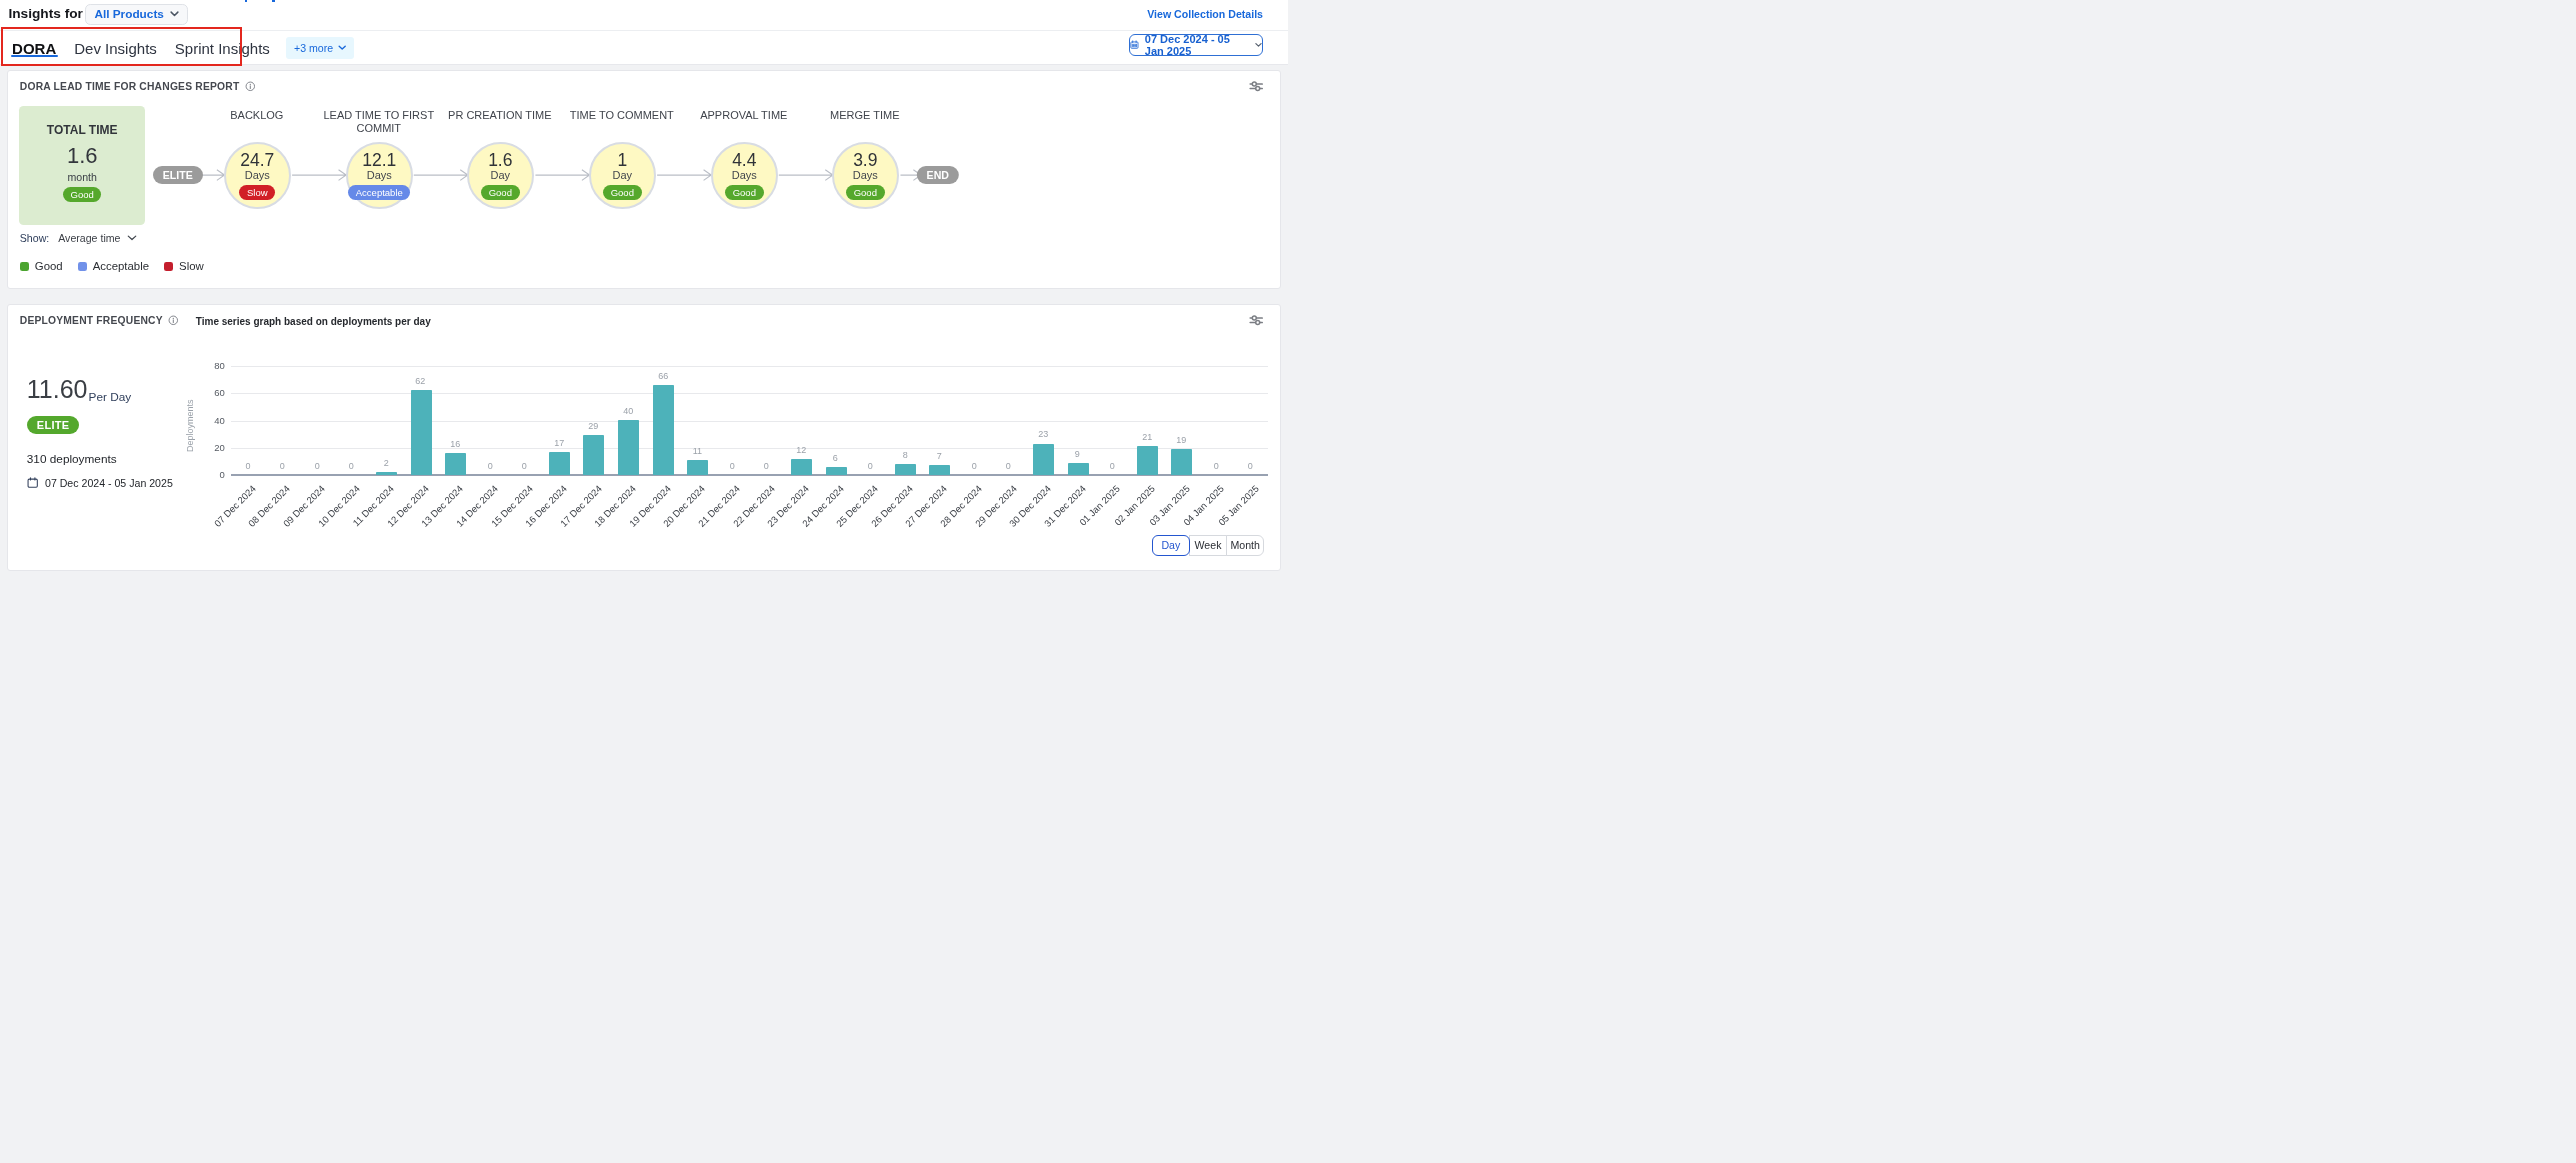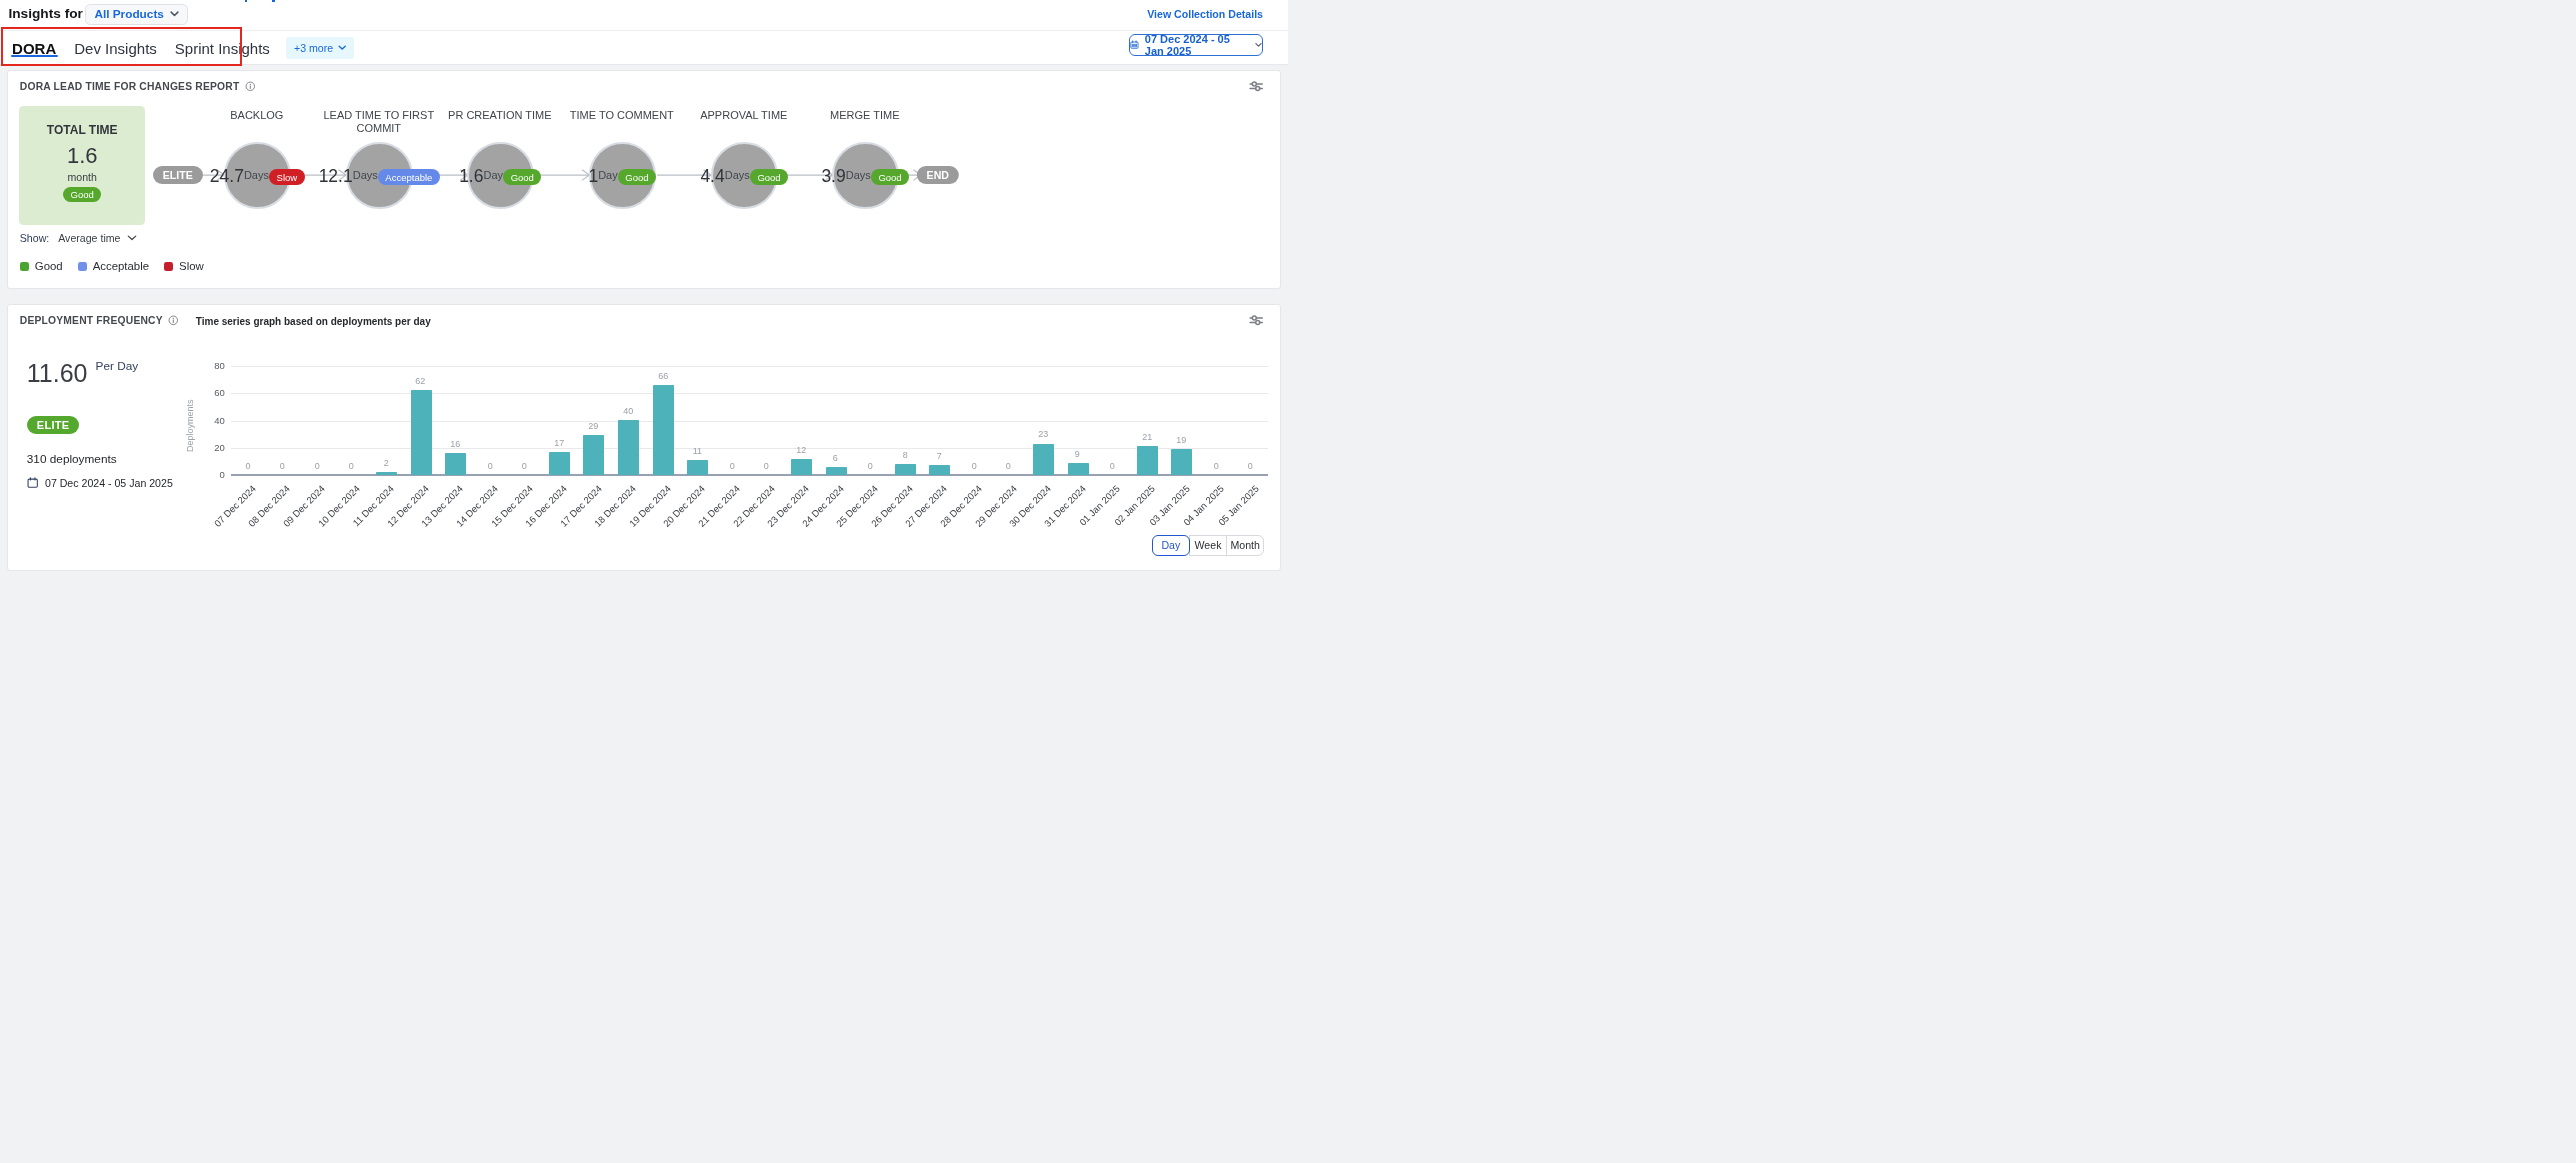--- a/index.html
+++ b/index.html
@@ -43,41 +43,41 @@
   .total-box { position:absolute; left:11.4px; top:35px; width:126px; height:119px; background:#dcecd0; border-radius:4.6px;
     display:flex; flex-direction:column; align-items:center; }
   .total-label { margin-top:16.7px; font-size:12px; font-weight:700; color:#32353b; }
   .total-value { margin-top:6.8px; font-size:22px; color:#33363c; }
   .total-unit { margin-top:1.5px; font-size:10.6px; color:#3c4047; }
   .pill { border-radius:9px; padding:2.3px 7.6px; color:#fff; font-size:9.5px; font-weight:500; }
   .total-box .pill { margin-top:3.8px; }
 
   .flow-label { position:absolute; top:38px; width:122px; margin-left:-61px; text-align:center;
     font-size:11px; color:#40444c; line-height:13px; }
-  .flow-node { position:absolute; top:71px; width:67px; height:67px; margin-left:-33px; background:#a3a3a3;
-    border:2.3px solid #d8dce3; border-radius:50%; display:flex; flex-direction:row; align-items:center; justify-content:center; }
+  .flow-node { position:absolute; top:71px; width:67px; height:67px; margin-left:-33px; background:#fef9c3;
+    border:2.3px solid #d8dce3; border-radius:50%; display:flex; flex-direction:column; align-items:center; justify-content:center; }
   .node-value { font-size:17.5px; color:#303338; line-height:18px; }
   .node-unit { font-size:11px; color:#42464d; line-height:13px; }
   .flow-node .pill { margin-top:3px; }
   .terminal { position:absolute; top:95px; transform:translateX(-50%); background:#9b9b9b; color:#fff;
     font-weight:700; font-size:10.6px; padding:3px 10px; border-radius:10.6px; }
   .flow-svg { position:absolute; left:0; top:0; pointer-events:none; }
 
   .show-row { position:absolute; left:12px; top:161px; width:117px; display:flex; align-items:center; font-size:10.6px; cursor:pointer; }
   .show-label { color:#2c3c59; margin-right:9px; }
   .show-value { color:#3a3e45; }
   .show-row svg { margin-left:auto; }
 
   .legend-row { position:absolute; left:12px; top:189px; display:flex; align-items:center; gap:15px; }
   .legend-item { display:flex; align-items:center; gap:6px; font-size:11.4px; color:#2b2e33; }
   .legend-swatch { width:9px; height:9px; border-radius:2.3px; }
 
   
   .chart-heading { position:absolute; left:188px; top:10.6px; font-size:10px; font-weight:700; color:#26292e; }
-  .rate-row { position:absolute; left:19px; top:54px; display:flex; align-items:flex-start; gap:8px; }
+  .rate-row { position:absolute; left:19px; top:70px; display:flex; align-items:flex-end; gap:1px; }
   .rate-value { font-size:25px; font-weight:500; color:#3a3e44; }
   .rate-unit { font-size:11.8px; font-weight:500; color:#32415d; }
   .tier-badge { position:absolute; left:19px; top:111px; background:#54a82d; color:#fff; font-size:11px; font-weight:700;
     letter-spacing:0.3px; padding:3px 10px; border-radius:10.6px; }
   .deploy-count { position:absolute; left:19px; top:147px; font-size:11.8px; color:#24272c; }
   .deploy-range { position:absolute; left:19px; top:172px; display:flex; align-items:center; gap:6.8px; font-size:10.6px; color:#24272c; }
 
   .yticks { position:absolute; left:191px; top:61px; width:26px; height:109px; }
   .ytick { position:absolute; right:0; width:100%; text-align:right; font-size:9.5px; color:#555a62; }
   .ylabel-rot { position:absolute; left:177px; top:147px; font-size:9px; color:#9aa1a9; transform:rotate(-90deg); transform-origin:0 0; white-space:nowrap; }

